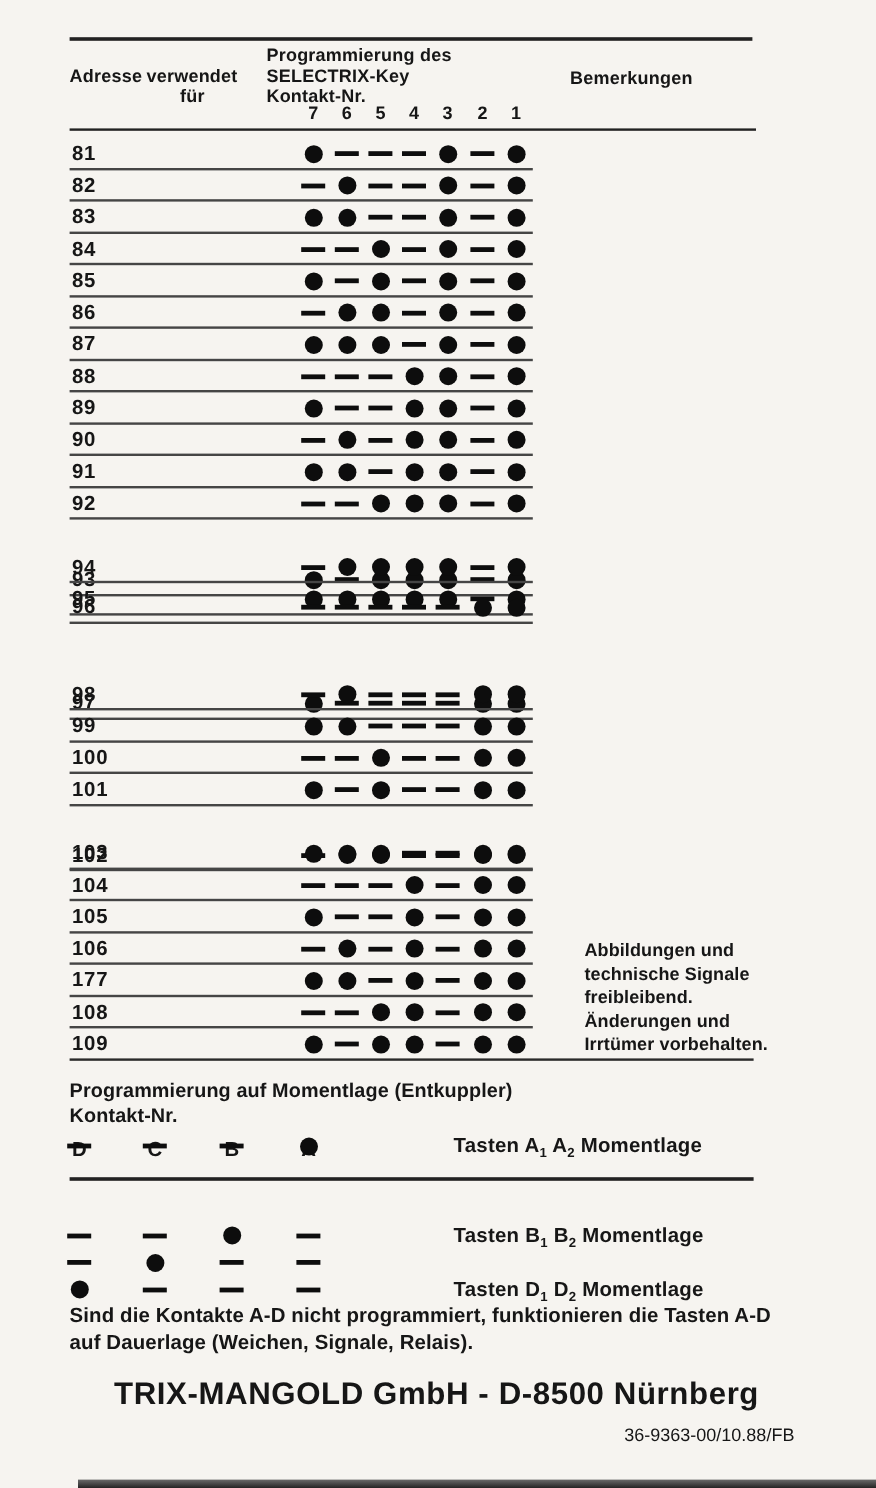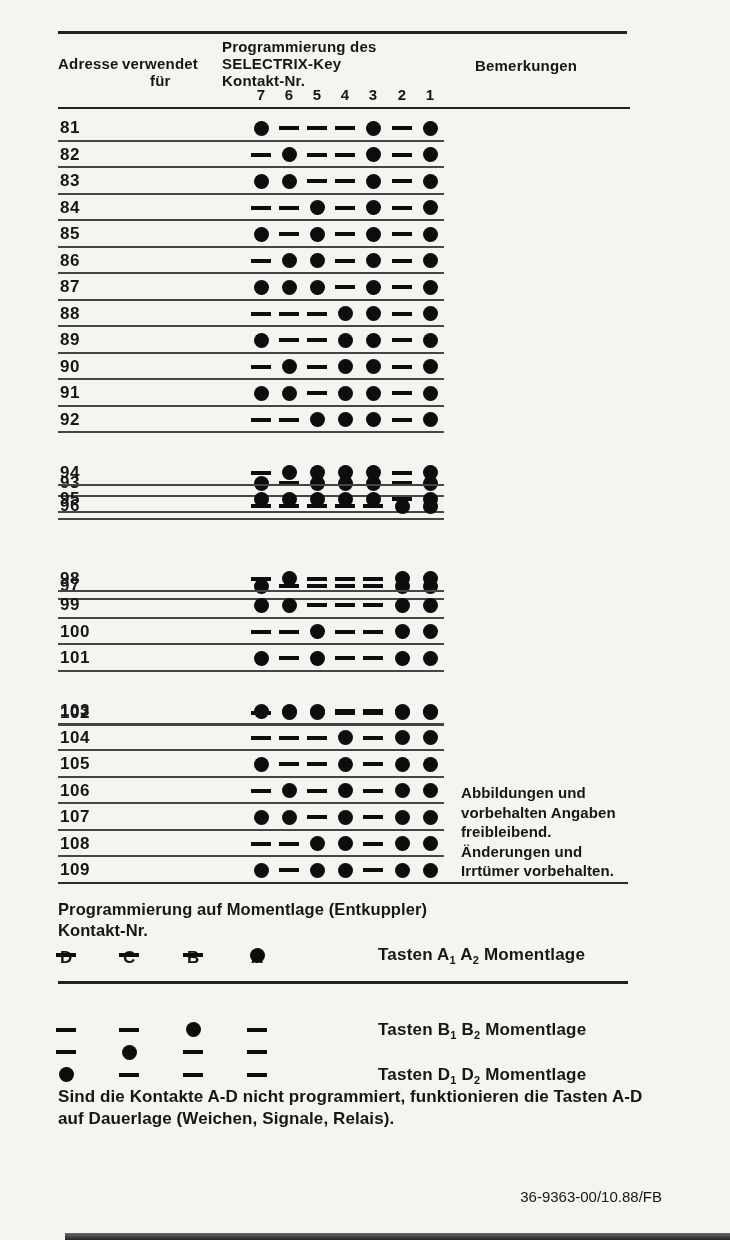--- a/index.html
+++ b/index.html
@@ -712,21 +712,21 @@
         </span>
         <span class="slot" style="left: 330px;">
           <span class="dot"></span>
         </span>
         <span class="slot" style="left: 358px;">
           <span class="dot"></span>
         </span>
         <div class="rowline" style="width: 386px;"></div>
       </div>
       <div class="t-row" style="top: 804px;">
-        <span class="addr">107</span>
+        <span class="addr">177</span>
         <span class="slot" style="left: 189px;">
           <span class="dot"></span>
         </span>
         <span class="slot" style="left: 217px;">
           <span class="dot"></span>
         </span>
         <span class="slot" style="left: 245px;">
           <span class="dash"></span>
         </span>
         <span class="slot" style="left: 273px;">
@@ -788,23 +788,23 @@
         <span class="slot" style="left: 330px;">
           <span class="dot"></span>
         </span>
         <span class="slot" style="left: 358px;">
           <span class="dot"></span>
         </span>
         <div class="rowline" style="width: 570px; background: rgb(42, 42, 42);"></div>
       </div>
     </div>
 
-  <div class="abs note" style="left:461px;top:783px;">
+  <div class="abs note" style="left:487px;top:783px;">
       <div>Abbildungen und</div>
-      <div>vorbehalten Angaben</div>
+      <div>technische Signale</div>
       <div>freibleibend.</div>
       <div>Änderungen und</div>
       <div>Irrtümer vorbehalten.</div>
     </div>
 
   <div class="abs para" style="left:58px;top:898px;font-size:16.5px;">Programmierung auf Momentlage (Entkuppler)</div>
   <div class="abs para" style="left:58px;top:919px;font-size:16.5px;">Kontakt-Nr.</div>
 
   <div class="abs" style="left:0;top:948px;width:730px;height:20px;">
       <span class="contact-letter" style="left: 60px;">D</span>
@@ -873,17 +873,18 @@
         <span class="slot" style="left: 193px;">
           <span class="dash"></span>
         </span>
         <span class="m-label">Tasten D<sub>1</sub> D<sub>2</sub> Momentlage</span>
       </div>
     </div>
 
   <div class="abs para" style="left:58px;top:1086px;">Sind die Kontakte A-D nicht programmiert, funktionieren die Tasten A-D</div>
   <div class="abs para" style="left:58px;top:1108px;">auf Dauerlage (Weichen, Signale, Relais).</div>
 
+  <div class="abs" style="left:95px;top:1146px;font-size:26px;font-weight:bold;letter-spacing:0.5px;white-space:nowrap;">TRIX-MANGOLD GmbH - D-8500 Nürnberg</div>
   <div class="abs" style="right:68px;top:1188px;font-size:15px;font-weight:normal;">36-9363-00/10.88/FB</div>
 
   <div class="abs scan-strip" style="left:65px;top:1233px;width:665px;height:7px;"></div>
 
 </div>
 
 </body></html>

